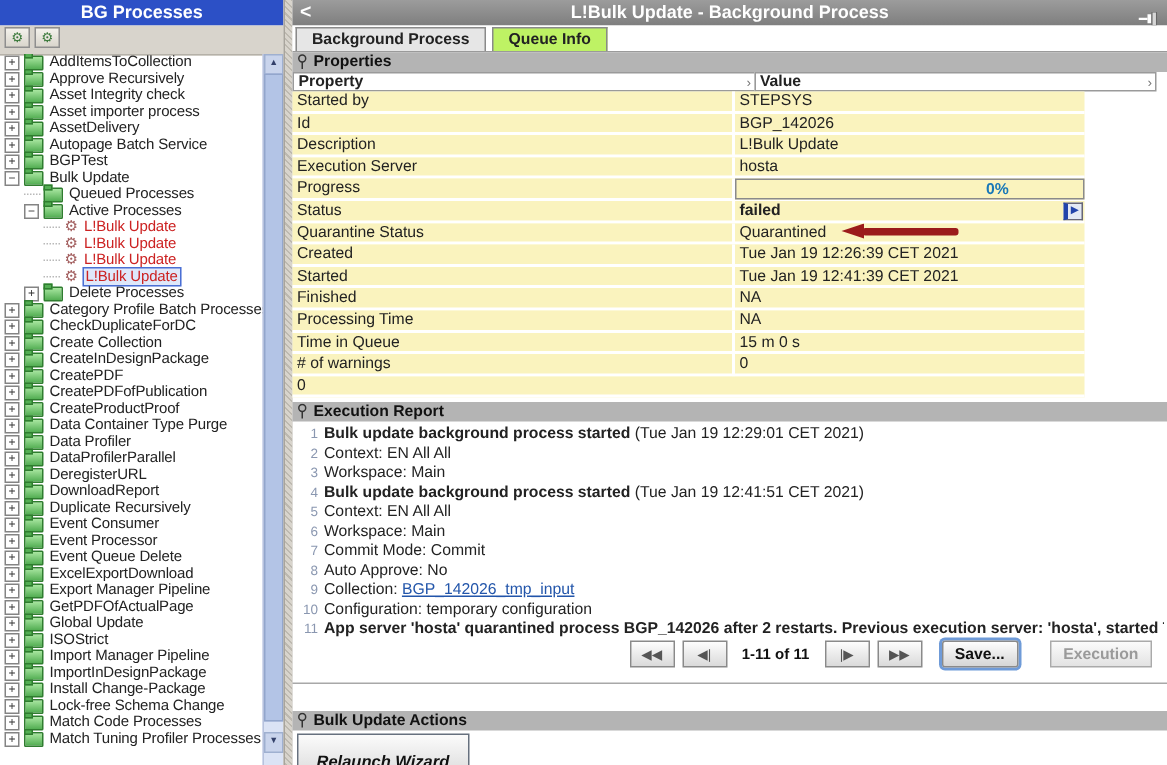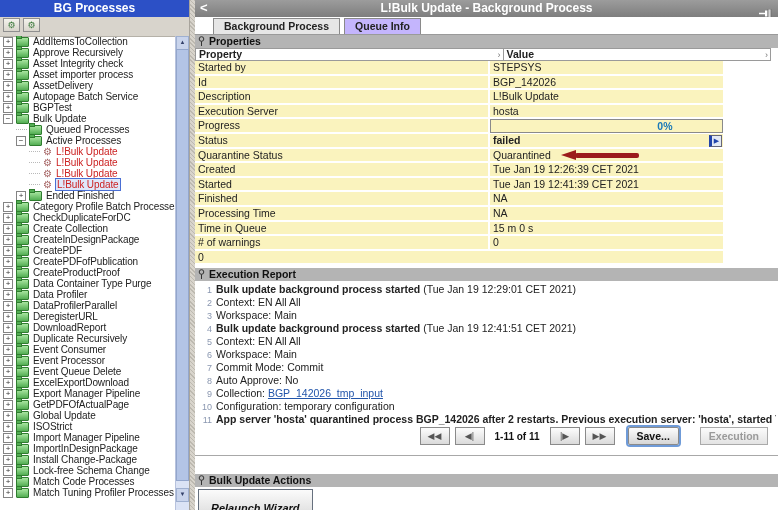--- a/index.html
+++ b/index.html
@@ -33,23 +33,23 @@
   .splitter{position:absolute;left:189px;top:0;width:5px;height:510px;background:#d8d4cc;
             background-image:repeating-linear-gradient(45deg,#bdb9b0 0 1px,transparent 1px 3px);
             border-left:1px solid #a8a49c;border-right:1px solid #a8a49c;}
   
   .right-panel{position:absolute;left:195px;top:0;right:0;height:510px;background:#fff;}
   .rp-title{position:absolute;top:0;left:0;right:0;height:17px;background:linear-gradient(#9c9c9c,#7e7e7e);color:#fff;}
   .back{position:absolute;left:5px;top:0;font-weight:bold;font-size:13px;line-height:16px;cursor:pointer;}
   .rp-title-text{display:block;text-align:center;font-weight:bold;font-size:12px;line-height:17px;}
   .pin-top{position:absolute;right:6px;top:4px;}
   .tabs{position:absolute;top:17px;left:0;right:0;height:17px;border-bottom:1px solid #9a9a9a;
-        background:#fff;display:flex;align-items:flex-end;padding-left:18px;}
+        background:#fff;display:flex;align-items:flex-end;padding-left:2px;}
   .tab{height:15px;line-height:15px;padding:0 10px;font-size:10.5px;font-weight:bold;border:1px solid #8a8a8a;
-       border-bottom:none;background:#c4b5fd;margin-right:4px;color:#222;cursor:pointer;}
+       border-bottom:none;background:#bef264;margin-right:4px;color:#222;cursor:pointer;}
   .tab.active{background:#e6e6e6;}
   .sec-h{position:absolute;left:0;right:0;height:13px;background:#b4b4b4;color:#111;font-size:10.5px;
          font-weight:bold;line-height:13px;display:flex;align-items:center;gap:4px;padding-left:3px;}
   .sec-props{top:35px;} .sec-exec{top:268px;} .sec-actions{top:474px;}
   
   .prop-head{position:absolute;top:48px;left:0;width:576px;height:13px;display:flex;}
   .ph{background:#fff;border:1px solid #9a9a9a;font-weight:bold;font-size:10.5px;line-height:11px;
       padding:0 3px;position:relative;box-sizing:border-box;}
   .ph.p1{width:322px;} .ph.p2{width:280px;margin-left:-1px;}
   .ph .sort{position:absolute;right:2px;top:1px;color:#777;font-size:9px;font-weight:normal;}
@@ -166,21 +166,21 @@
           <span class="tlabel red">L!Bulk Update</span>
         </div>
         <div class="trow" style="padding-left: 28px;">
           <span class="exp-sp"></span>
           <span class="igear">⚙</span>
           <span class="tlabel red sel">L!Bulk Update</span>
         </div>
         <div class="trow" style="padding-left: 15px;">
           <span class="exp">+</span>
           <span class="ifolder"></span>
-          <span class="tlabel">Ended Finished</span>
+          <span class="tlabel">Delete Processes</span>
         </div>
         <div class="trow" style="padding-left: 2px;">
           <span class="exp">+</span>
           <span class="ifolder"></span>
           <span class="tlabel">Category Profile Batch Processes</span>
         </div>
         <div class="trow" style="padding-left: 2px;">
           <span class="exp">+</span>
           <span class="ifolder"></span>
           <span class="tlabel">CheckDuplicateForDC</span>

